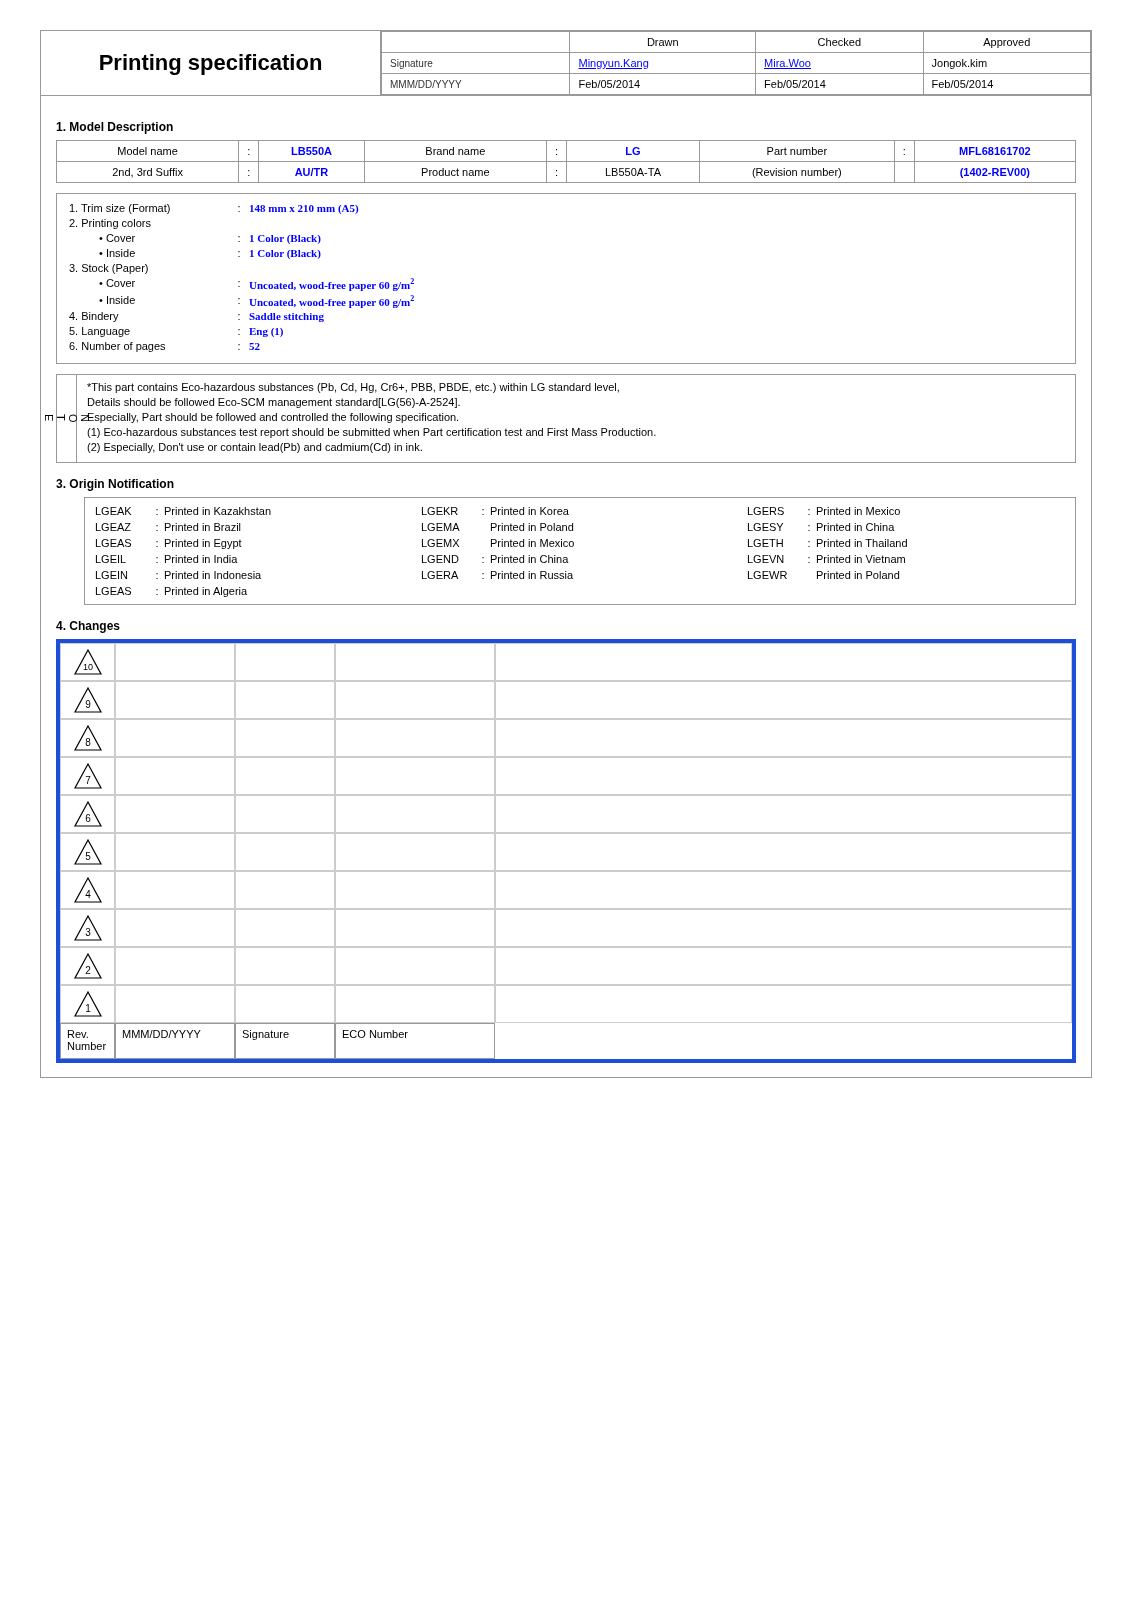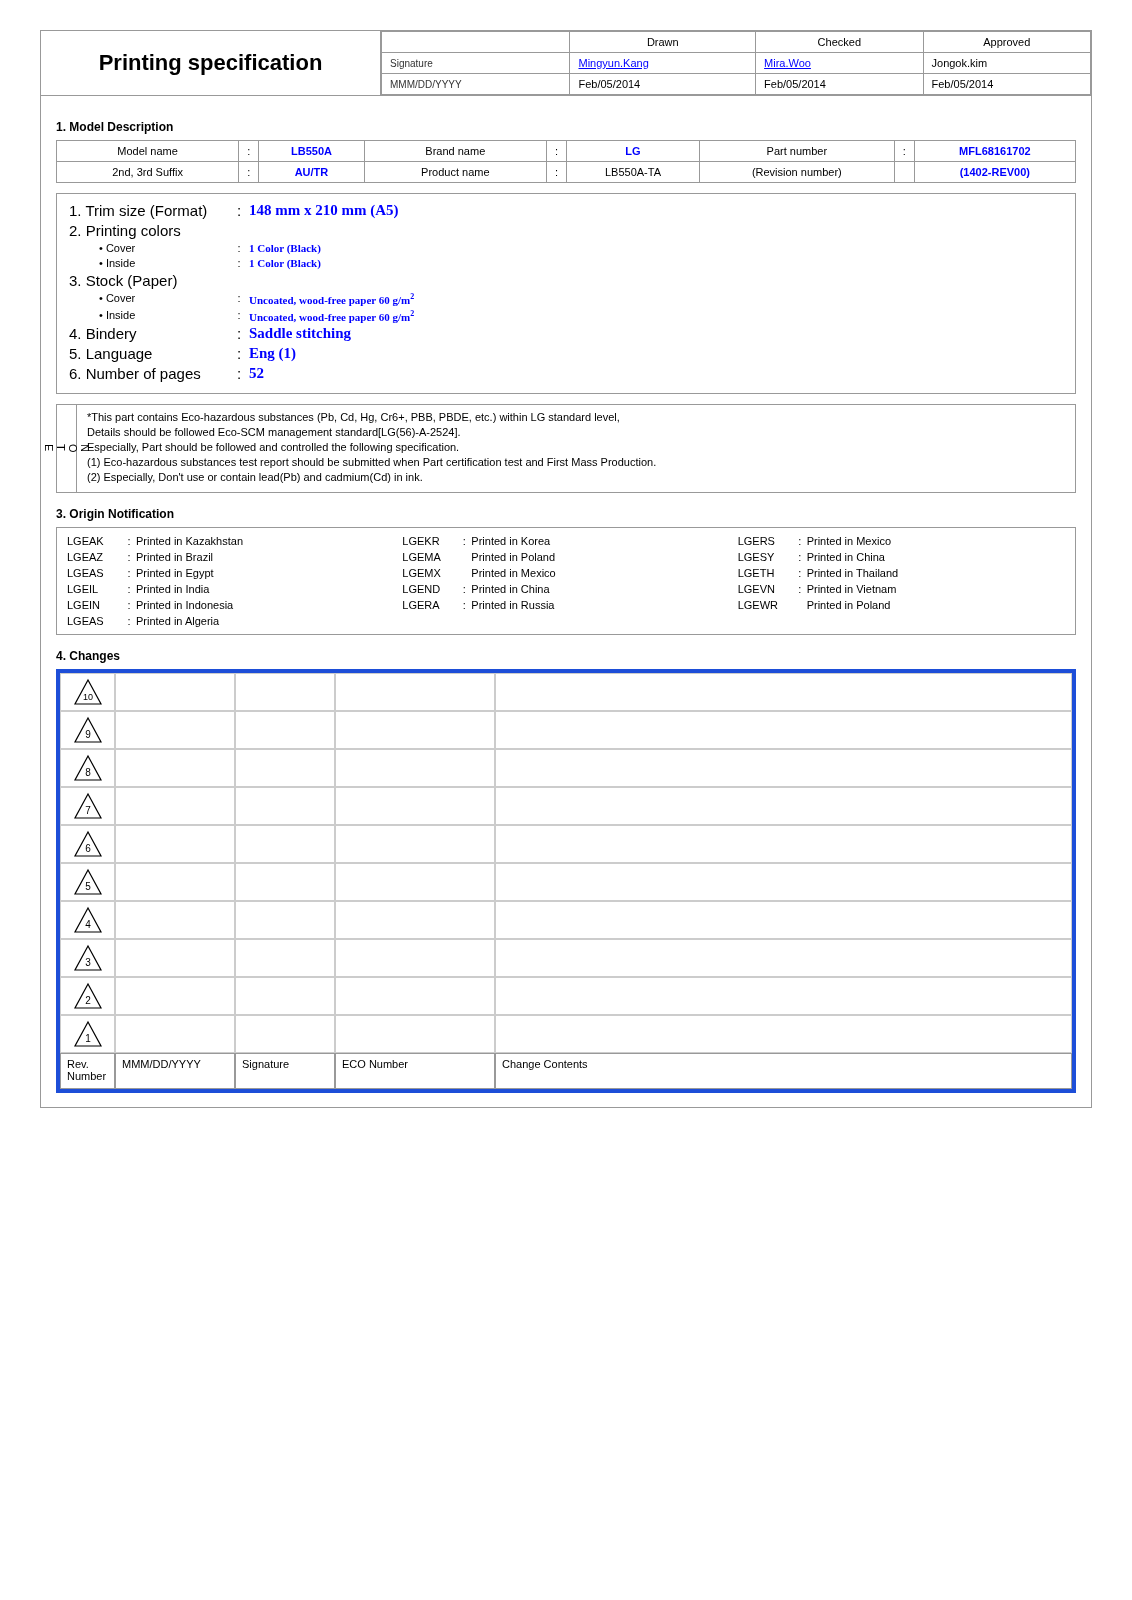--- a/index.html
+++ b/index.html
@@ -100,21 +100,21 @@
 
     
     .spec-box {
       border: 1px solid #999;
       padding: 8px 12px;
       margin-bottom: 10px;
     }
     .spec-row {
       display: flex;
       margin-bottom: 3px;
-      font-size: 15px;
+      font-size: 11px;
       align-items: flex-end;
     }
     .spec-label {
       min-width: 160px;
     }
     .spec-colon {
       width: 20px;
       text-align: center;
     }
     .spec-value {
@@ -158,20 +158,21 @@
     }
     .note-content p {
       margin-bottom: 3px;
     }
 
     
     .origin-box {
       border: 1px solid #999;
       padding: 6px;
       margin-bottom: 10px;
+      margin-left: 28px;
     }
     .origin-grid {
       display: grid;
       grid-template-columns: repeat(3, 1fr);
       gap: 2px 0;
     }
     .origin-item {
       display: flex;
       font-size: 11px;
       padding: 1px 4px;
@@ -557,18 +558,17 @@
         </div>
         <div class="change-cell"></div>
         <div class="change-cell"></div>
         <div class="change-cell"></div>
         <div class="change-cell"></div>
 
         <div class="change-cell changes-header-cell">Rev. Number</div>
         <div class="change-cell changes-header-cell">MMM/DD/YYYY</div>
         <div class="change-cell changes-header-cell">Signature</div>
         <div class="change-cell changes-header-cell">ECO Number</div>
-        <div class="change-cell changes-header-cell">Change Contents</div>
       </div>
     </div>
 
   </div>
 </div>
 
 </body></html>

